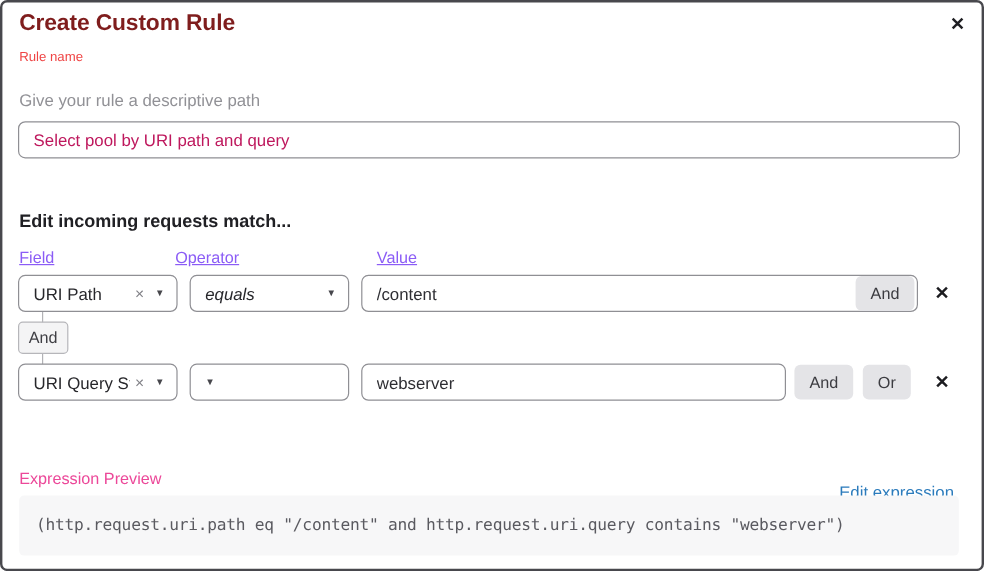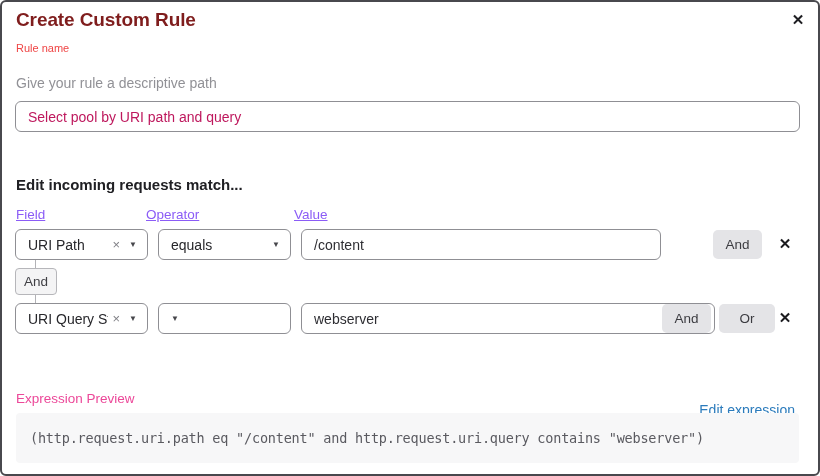--- a/index.html
+++ b/index.html
@@ -27,43 +27,43 @@
   .rn-helper{position:absolute;left:14px;top:73px;font-size:14px;color:#919196;}
   .rn-input{position:absolute;left:13px;top:99px;width:785px;height:31px;
     border:1px solid var(--border-gray);border-radius:6px;padding:0 12px;
     font-size:14px;color:#be185d;font-family:inherit;outline:none;}
 
   .match-heading{position:absolute;left:14px;top:174px;font-size:15px;font-weight:700;color:#202024;}
 
   .col-label{position:absolute;top:205px;font-size:13.5px;color:#8b5cf6;text-decoration:underline;}
   .col-field{left:14px;}
   .col-operator{left:144px;}
-  .col-value{left:292px;}
+  .col-value{left:312px;}
 
   .select{position:absolute;width:133px;height:31px;border:1px solid var(--border-gray);
     border-radius:6px;background:#fff;display:flex;align-items:center;
     padding:0 10px 0 12px;font-size:14px;color:#27272b;cursor:pointer;}
   .r1{top:227px;}
   .r2{top:301px;}
   .field-sel{left:13px;}
-  .op-sel{left:156px;}
+  .op-sel{left:156px;font-style:italic;}
   .sel-text{flex:1;white-space:nowrap;overflow:hidden;}
   .clear{color:#7f7f85;font-size:13px;margin:0 9px 0 4px;flex:none;}
   .caret{font-size:8px;color:#47474c;flex:none;line-height:1;}
 
   .value-input{position:absolute;left:299px;height:31px;border:1px solid var(--border-gray);
     border-radius:6px;padding:0 12px;font-size:14px;color:#2e2e33;font-family:inherit;outline:none;}
-  .v1{width:360px;top:227px;}
-  .v2{width:414px;top:301px;}
+  .v1{width:464px;top:227px;}
+  .v2{width:354px;top:301px;}
 
   .logic-btn{position:absolute;height:29px;border:none;border-radius:5px;
     background:var(--button-bg);color:#3c3c41;font-size:13.5px;font-family:inherit;cursor:pointer;}
   .and1{left:711px;top:228px;width:49px;}
   .and2{left:660px;top:302px;width:49px;}
-  .or2{left:717px;top:302px;width:56px;}
+  .or2{left:717px;top:302px;width:40px;}
 
   .remove-btn{position:absolute;left:771px;width:24px;background:none;border:none;
     font-size:15px;font-weight:700;color:#1b1b1f;cursor:pointer;padding:0;font-family:inherit;}
   .rm1{top:233px;}
   .rm2{top:307px;}
 
   .connector-line{position:absolute;left:33px;top:258px;width:1px;height:44px;background:#b2b2b6;}
   .connector-box{position:absolute;left:13px;top:266px;width:42px;height:27px;
     border:1px solid #b6b6ba;border-radius:4px;background:#f4f4f5;display:flex;
     align-items:center;justify-content:center;font-size:13.5px;color:#3f3f44;cursor:pointer;}

